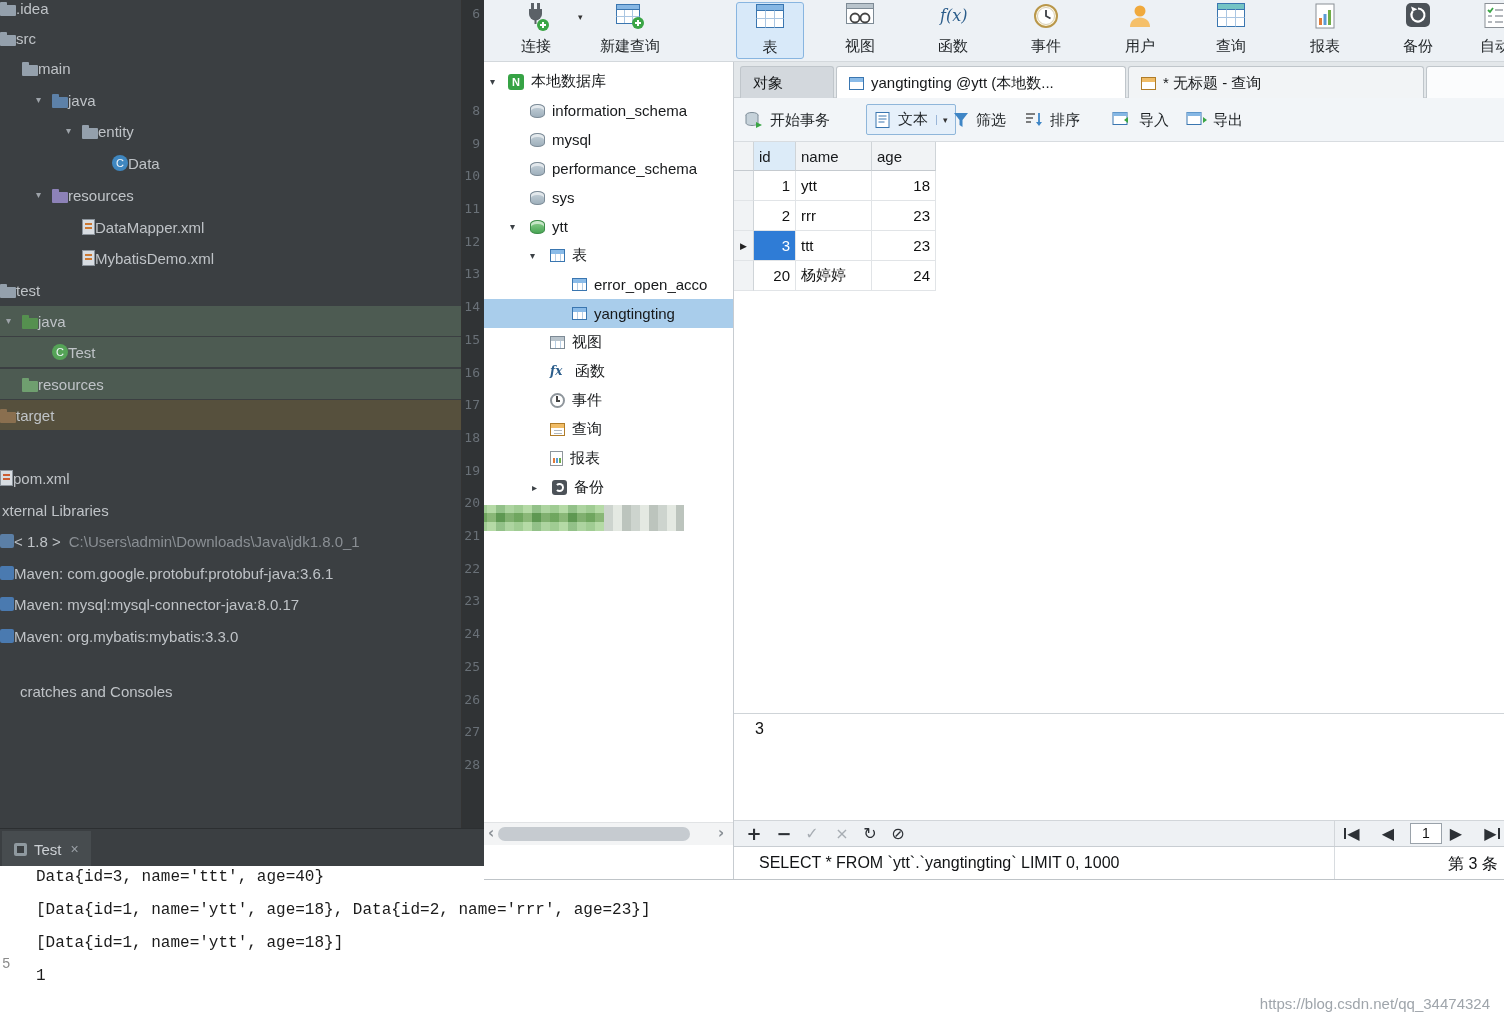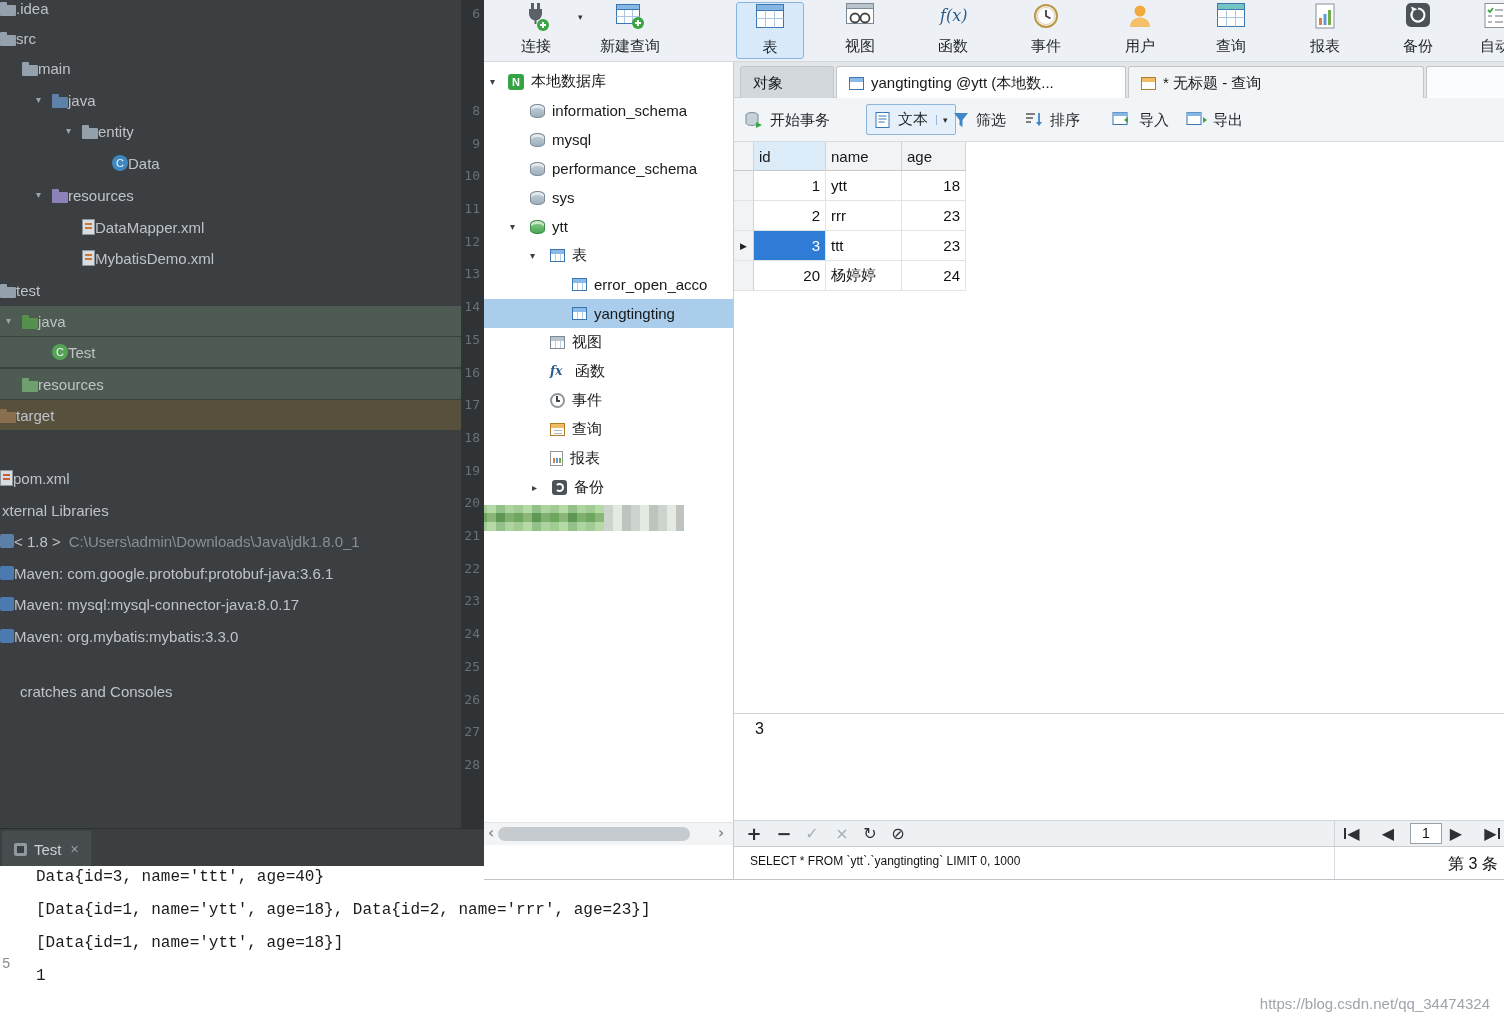--- a/index.html
+++ b/index.html
@@ -95,36 +95,36 @@
 .grow{display:flex}
 .hc{background:#f1f3f5;border-right:1px solid #cfd4d8;border-bottom:1px solid #c5cacf;height:29px;display:flex;align-items:center;padding:0 5px;font-size:15px;color:#17191b}
 .hc.sel{background:#dcebf8}
 .dc{height:30px;border-right:1px solid #e1e4e7;border-bottom:1px solid #e1e4e7;display:flex;align-items:center;padding:0 5px;font-size:15px;color:#111;background:#fff}
 .dc.num{justify-content:flex-end}
 .dc.csel{background:#2f7cd6;color:#fff}
 .mk{width:20px;flex:none;background:#f1f3f5;border-right:1px solid #cfd4d8;border-bottom:1px solid #e1e4e7;display:flex;align-items:center;justify-content:center}
 .mk.h{height:29px;border-bottom:1px solid #c5cacf}
 .mk:not(.h){height:30px}
 .mark{font-size:9px;color:#222;font-family:"DejaVu Sans",sans-serif}
-.w-id{width:72px}.w-name{width:76px}.w-age{width:64px}
+.w-id{width:42px}.w-name{width:76px}.w-age{width:64px}
 
 .nvdiv{position:absolute;left:250px;top:713px;right:0;border-top:1px solid #cfd4d8}
 .nvval{position:absolute;left:271px;top:720px;font-size:16px;color:#111}
 
 .nrec{position:absolute;left:250px;top:820px;right:0;height:26px;background:#eef1f4;border-top:1px solid #d2d6da}
 .ri{position:absolute;top:0;height:25px;width:24px;display:flex;align-items:center;justify-content:center;color:#2d3136;font-family:"DejaVu Sans",sans-serif;font-size:16px}
 .ri.bold{font-weight:bold;font-size:18px}
 .ri.dis{color:#a7adb3}
 .rdiv{position:absolute;left:600px;top:0;bottom:0;width:1px;background:#d2d6da}
 .pgin{position:absolute;left:676px;top:2px;width:32px;height:21px;border:1px solid #9aa2aa;background:#fff;text-align:center;font-size:14px;line-height:19px;color:#111}
 .navgrp{display:flex;align-items:center;gap:1px}
 .navbar{width:2px;height:11px;background:#2d3136}
 
 .nstat{position:absolute;left:250px;top:846px;right:0;height:33px;background:#fff;border-top:1px solid #c8cdd2}
-.sql{position:absolute;left:16px;top:7px;font-size:12px;color:#101214;white-space:nowrap}
+.sql{position:absolute;left:25px;top:7px;font-size:16px;color:#101214;white-space:nowrap}
 .sdiv{position:absolute;left:600px;top:0;bottom:0;width:1px;background:#d8dce0}
 .srec{position:absolute;left:714px;top:7px;font-size:16px;color:#101214;white-space:nowrap}
 </style>
 </head>
 <body>
 
 <div class="screen">
 
   <div class="ipanel">
     <div class="irow" style="top:-7px">

